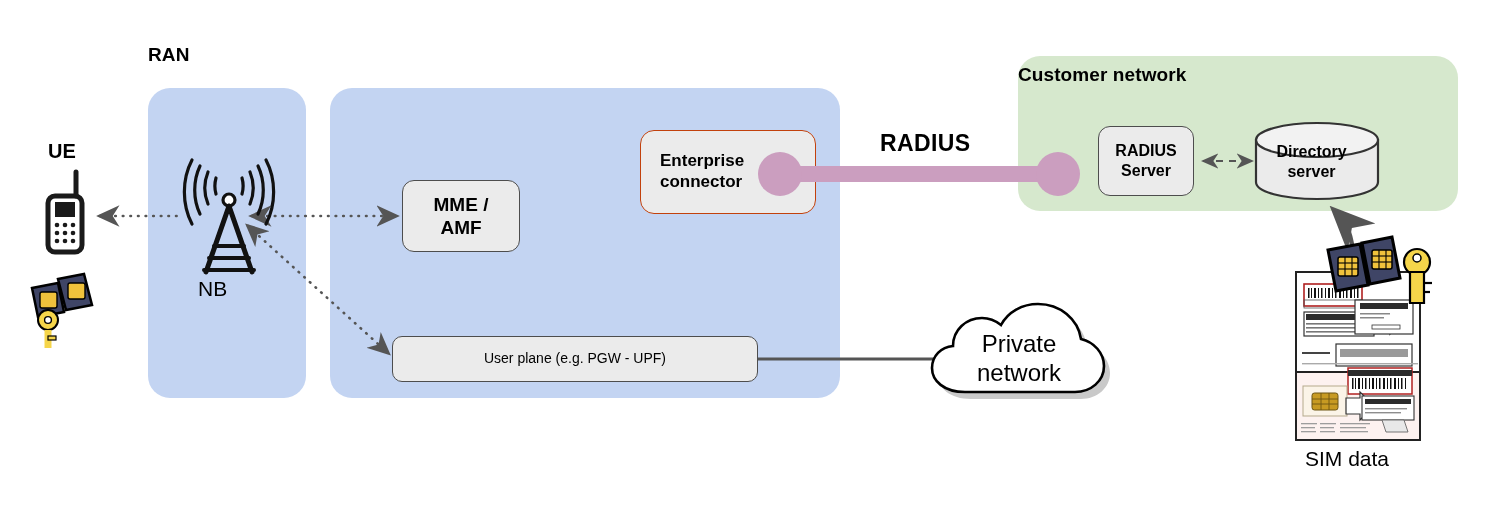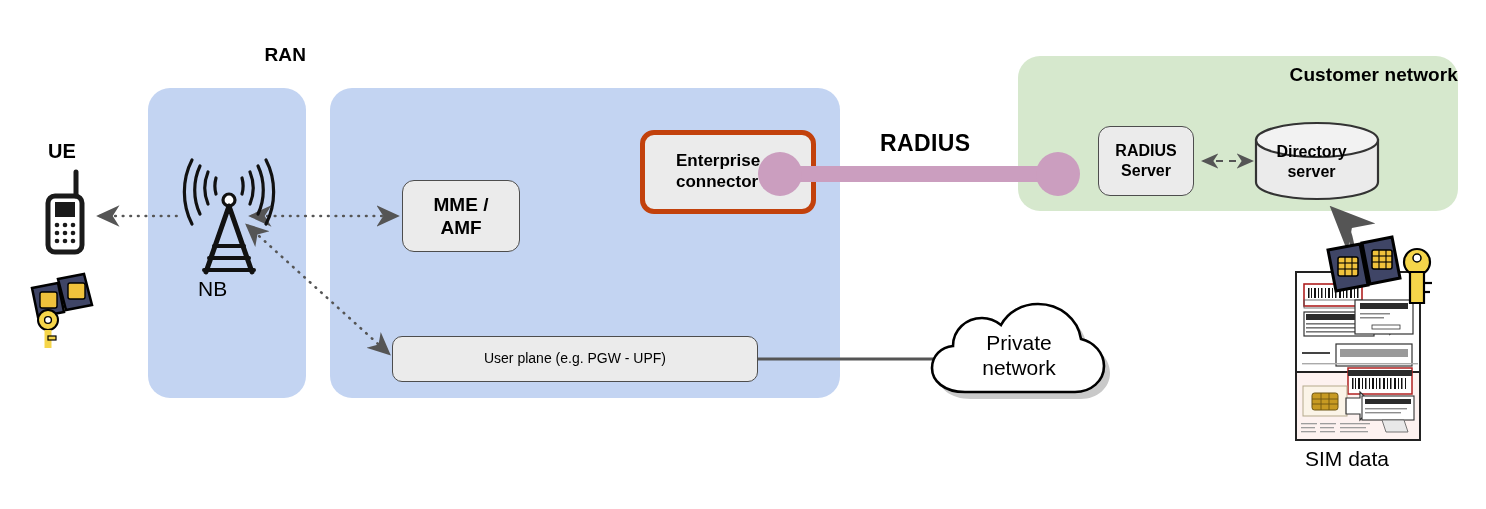--- a/index.html
+++ b/index.html
@@ -39,21 +39,21 @@
     left: 1018px; top: 56px;
     width: 440px; height: 155px;
     background: #d6e8cd;
   }
   .panel-title {
     position: absolute;
     font-weight: bold;
     font-size: 19px;
     letter-spacing: 0.1px;
     white-space: nowrap;
-    text-align: right;
+    text-align: left;
   }
   .title-ran  { left: 148px; top: 44px; width: 158px; }
   .title-core { left: 330px; top: 44px; width: 510px; }
   .title-cust { left: 1018px; top: 64px; width: 440px; }
 
   .node {
     position: absolute;
     background: #ebebeb;
     border: 1.6px solid #4d4d4d;
     border-radius: 12px;
@@ -71,25 +71,25 @@
   }
   .node-upf {
     left: 392px; top: 336px;
     width: 366px; height: 46px;
     font-size: 14px; font-weight: normal;
     border-radius: 10px;
   }
   .node-enterprise {
     left: 640px; top: 130px;
     width: 176px; height: 84px;
-    border: 5px solid #c2410c;
+    border: 1px solid #c2410c;
     border-radius: 14px;
     font-size: 17px; font-weight: bold;
     justify-content: flex-start;
-    padding-left: 31px;
+    padding-left: 19px;
     text-align: left;
   }
   .node-radius-server {
     left: 1098px; top: 126px;
     width: 96px; height: 70px;
     font-size: 16px; font-weight: bold;
     border: 1.6px solid #4d4d4d;
   }
 
   .label {
@@ -119,21 +119,21 @@
     width: 109px;
     text-align: center;
     font-size: 16px; font-weight: bold;
     line-height: 1.22;
   }
   .label-cloud {
     position: absolute;
     left: 944px; top: 330px;
     width: 150px;
     text-align: center;
-    font-size: 21px; font-weight: normal;
+    font-size: 24px; font-weight: normal;
     line-height: 1.2;
   }
   .radius-bar {
     position: absolute;
     left: 776px; top: 166px;
     width: 290px; height: 16px;
     background: #cb9ebf;
   }
   .dot-conn {
     position: absolute;

